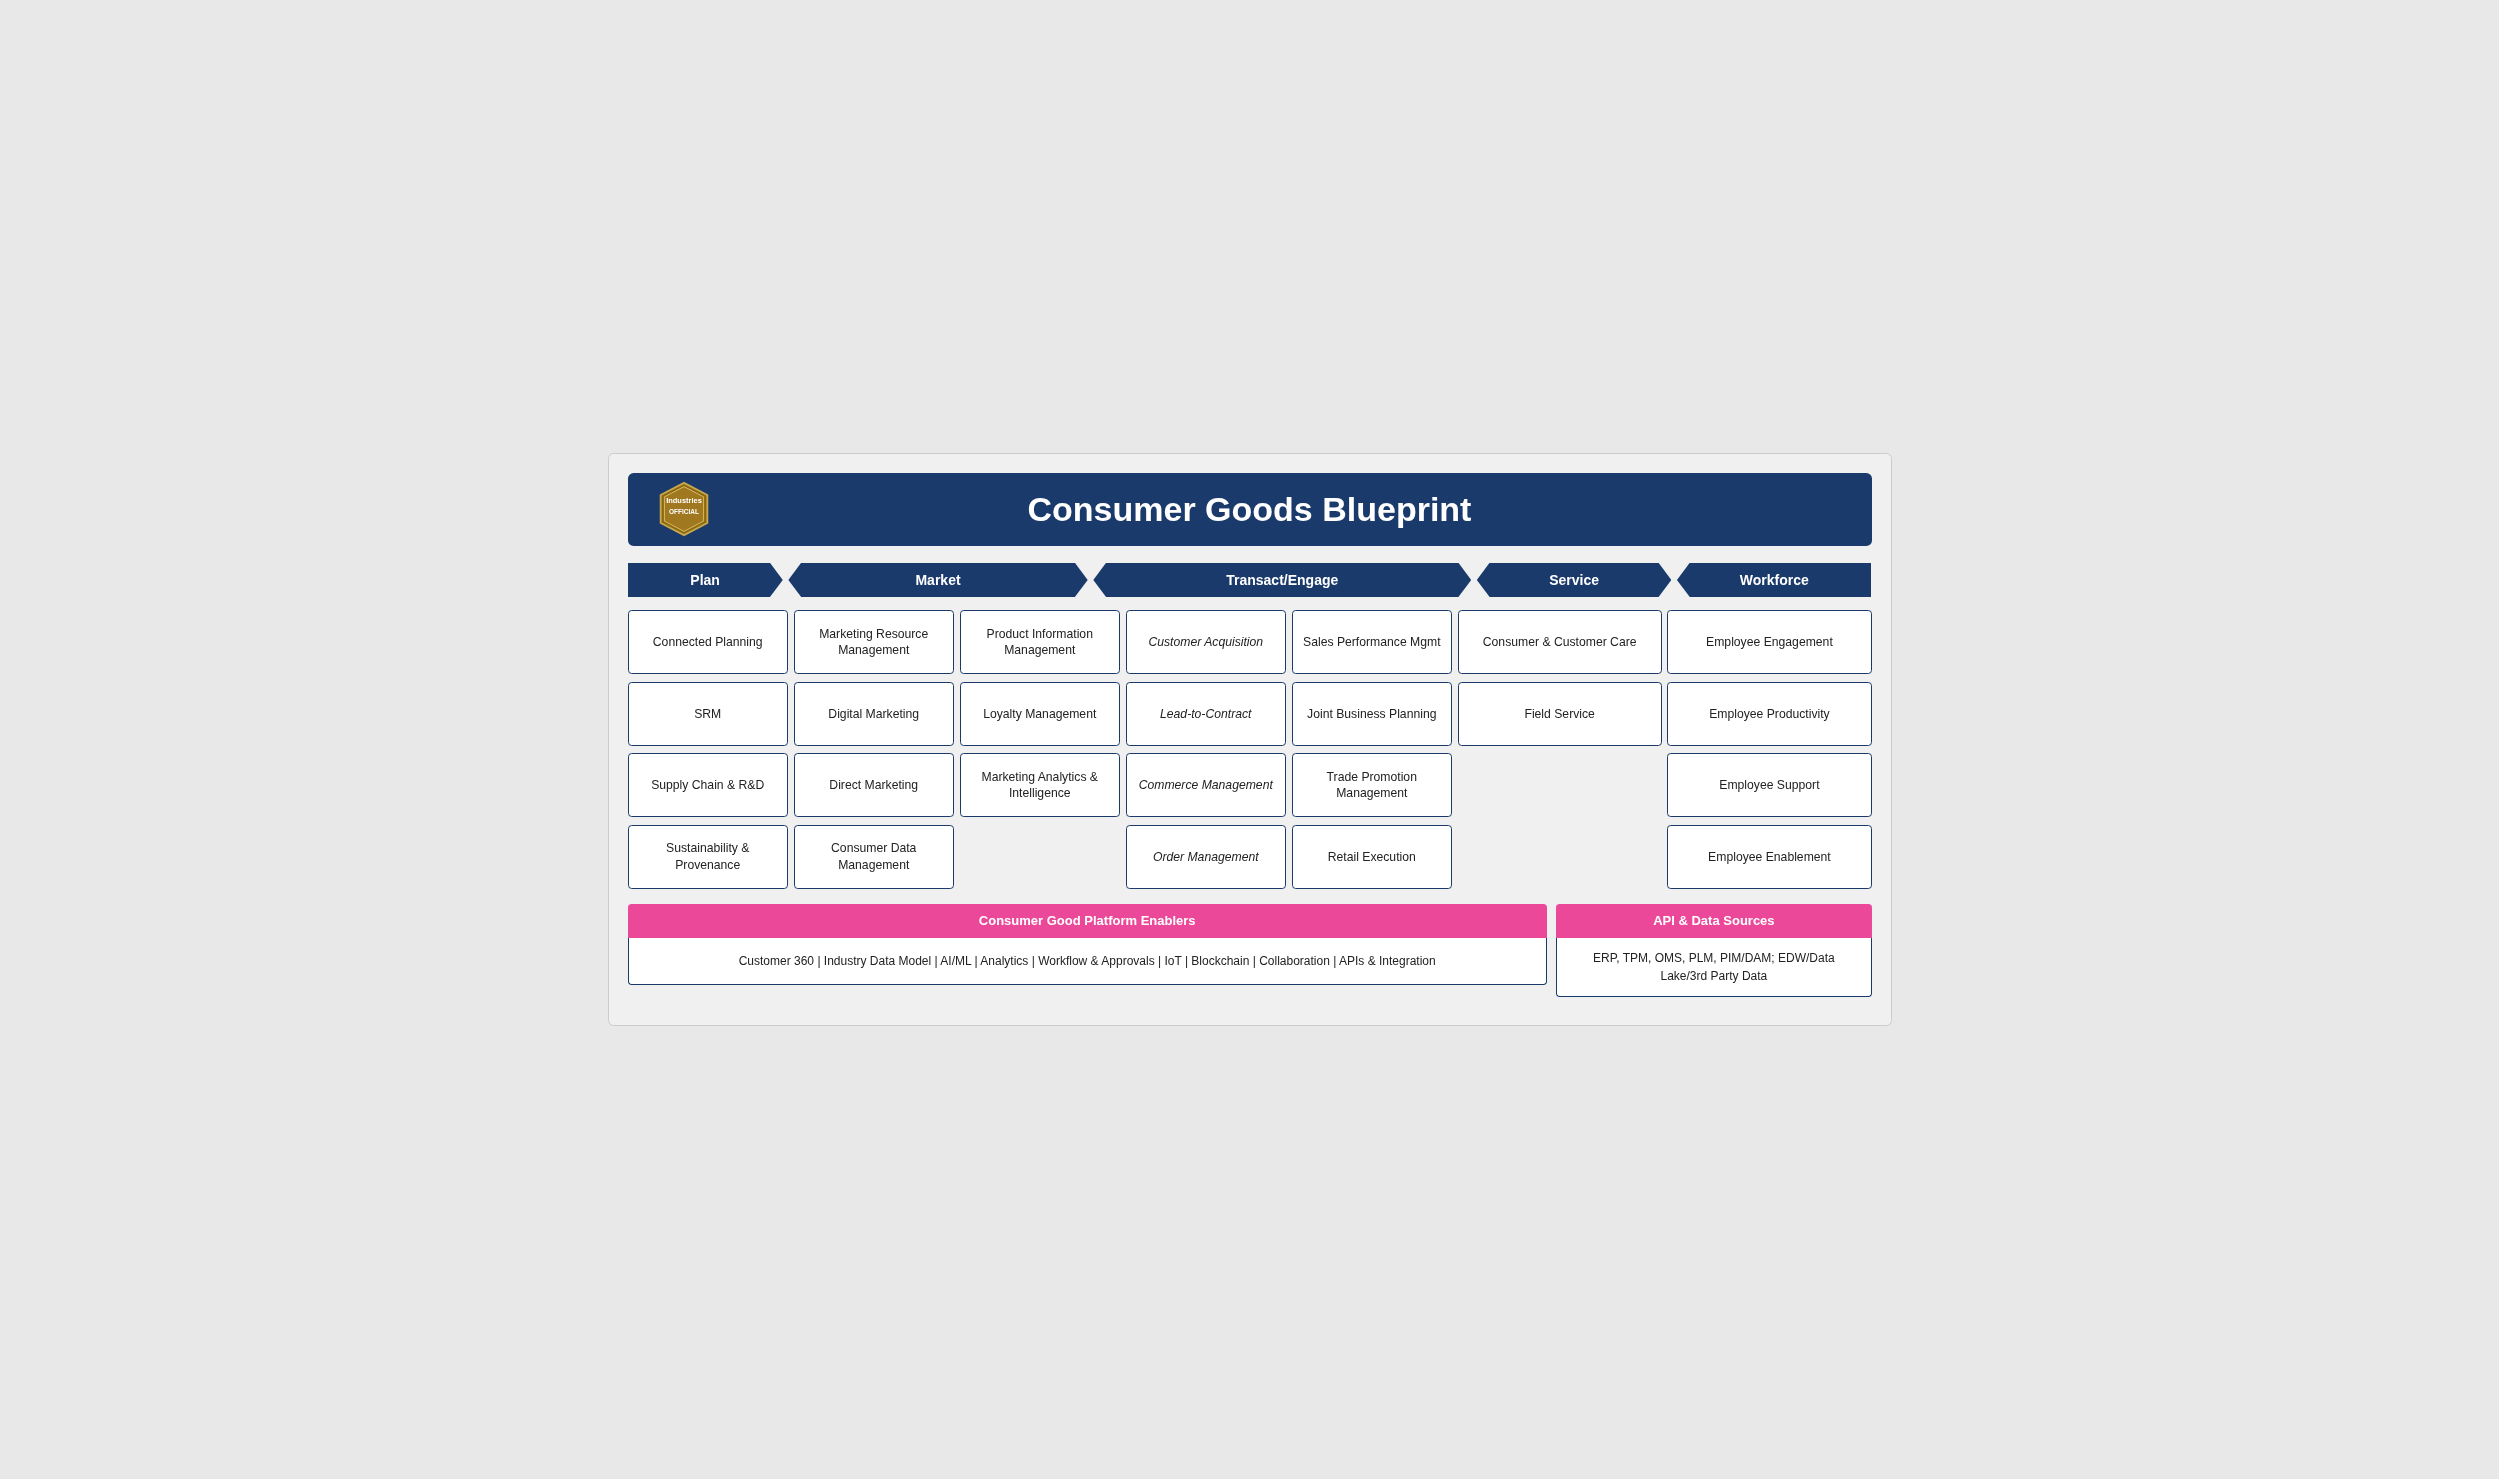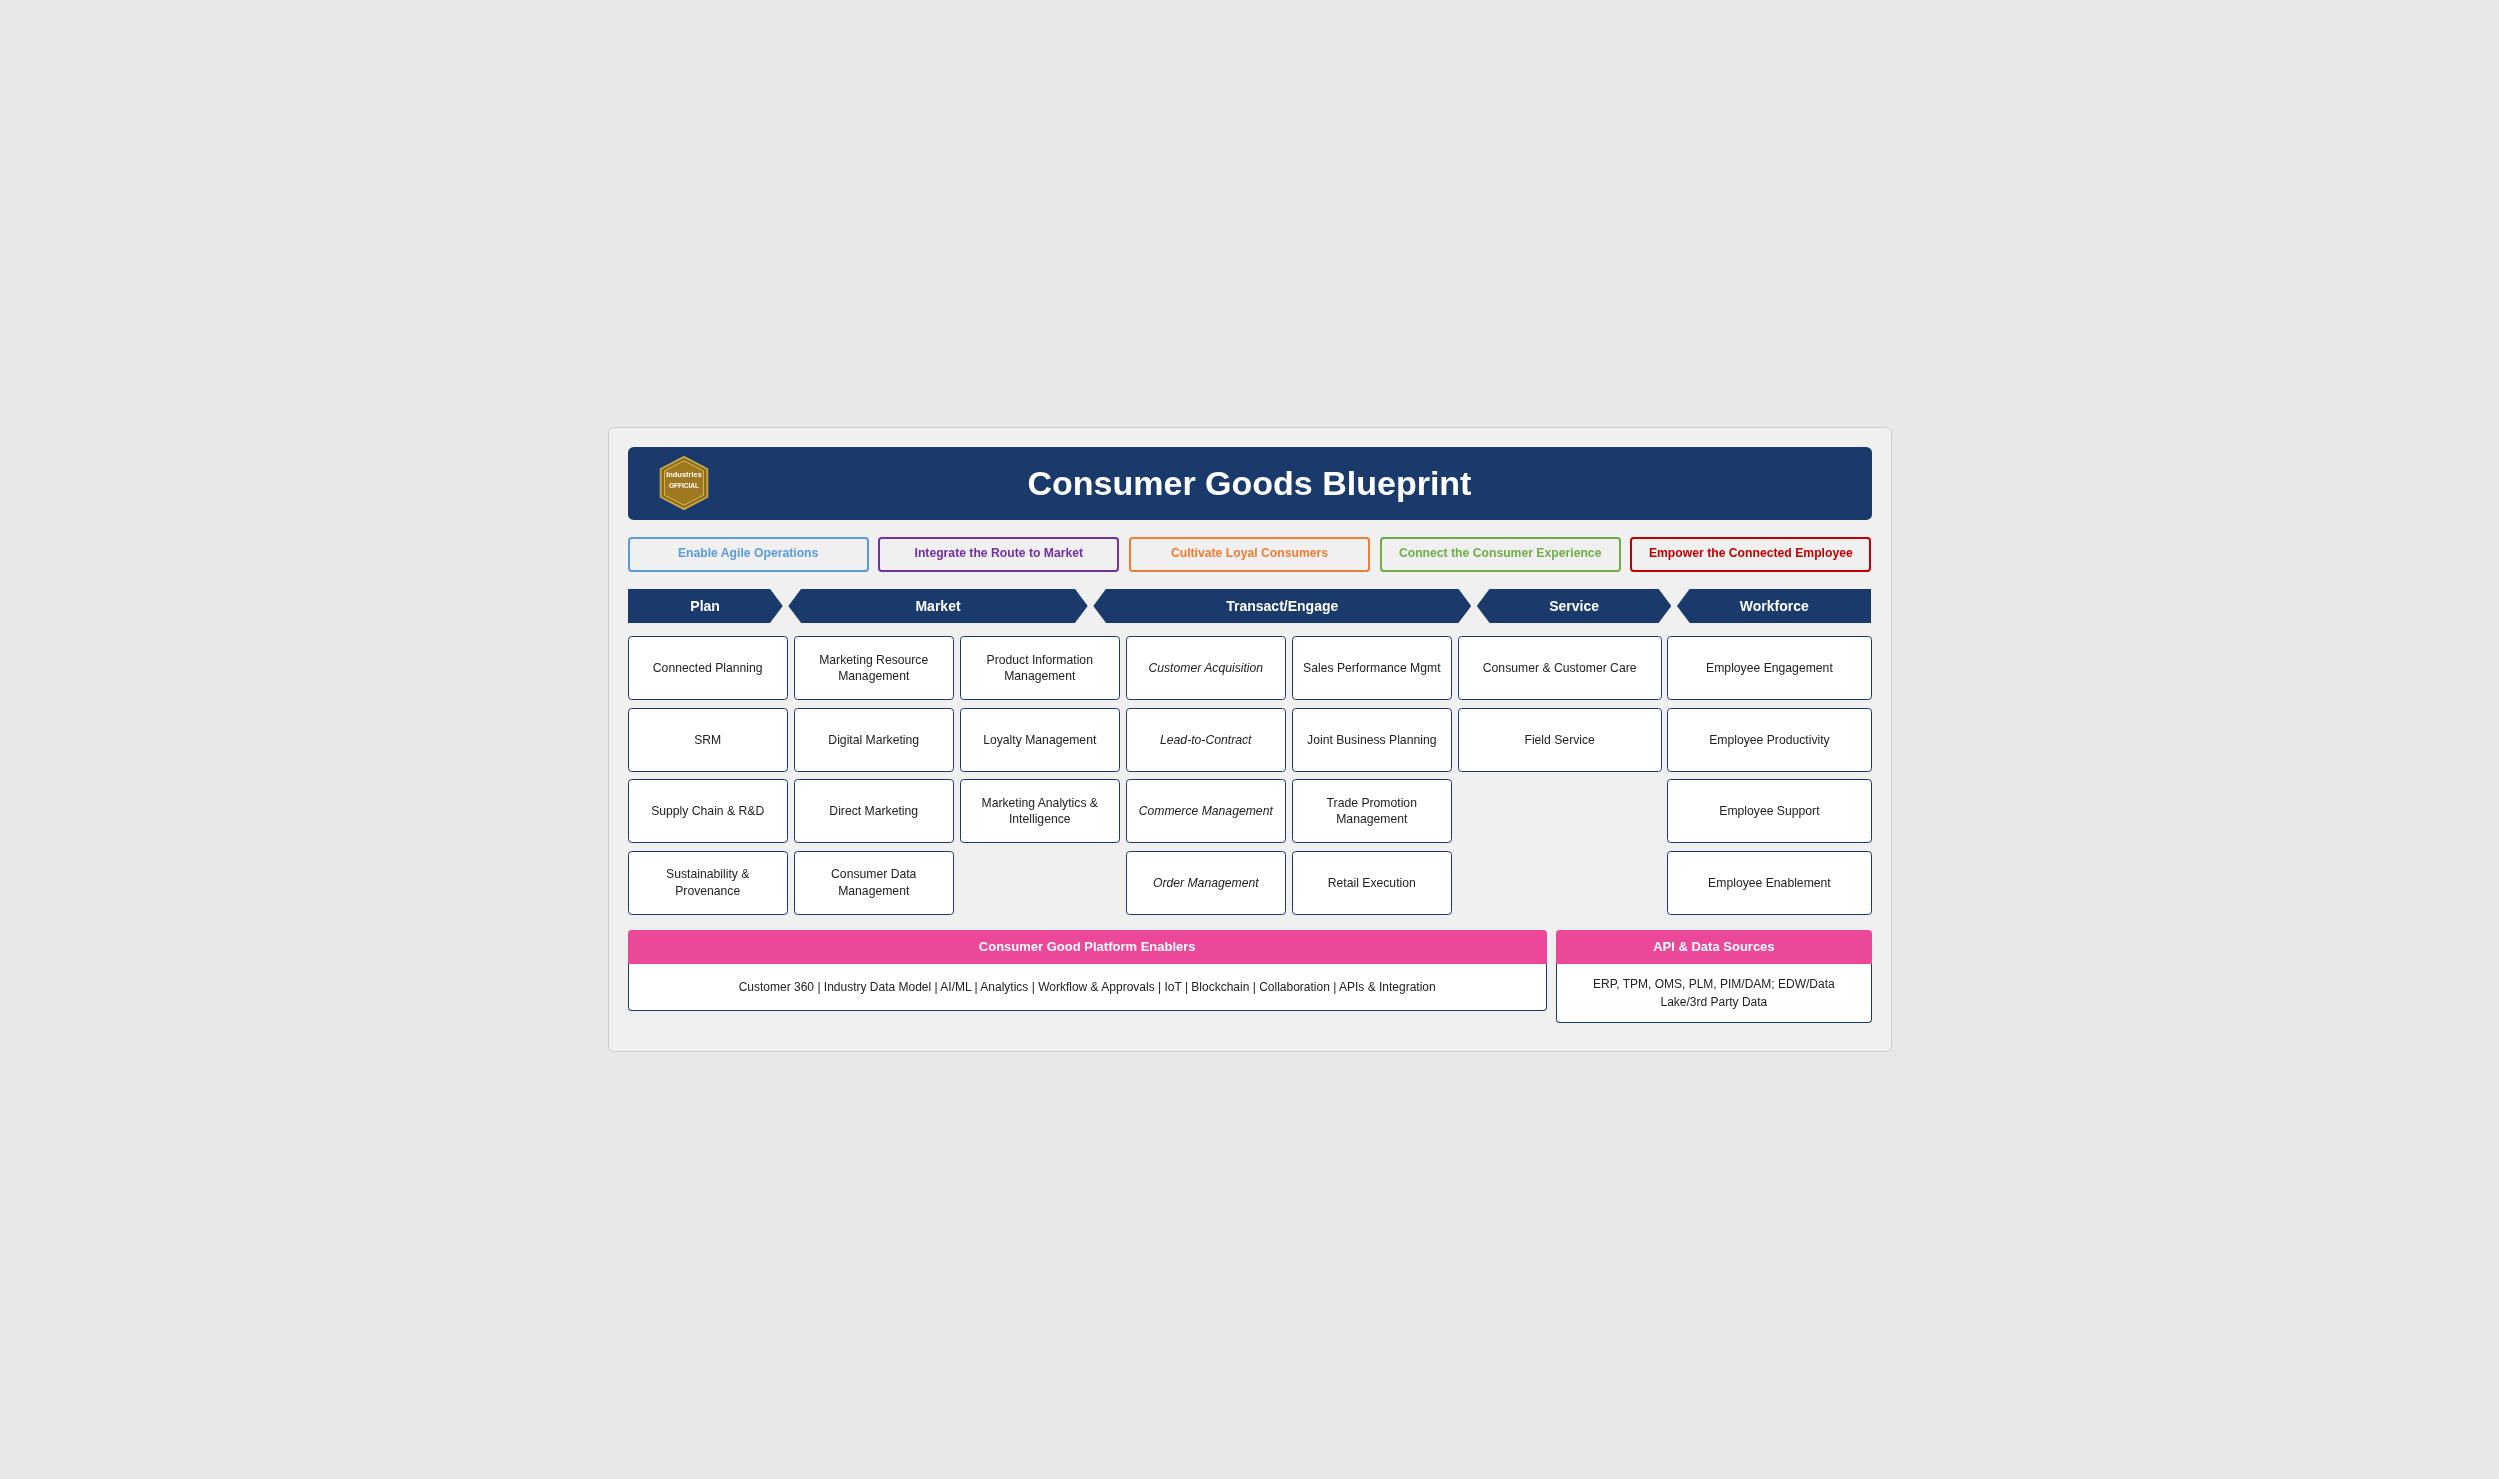--- a/index.html
+++ b/index.html
@@ -187,27 +187,20 @@
       <svg class="badge-shape" viewBox="0 0 60 60" xmlns="http://www.w3.org/2000/svg">
         <polygon points="30,2 55,15 55,45 30,58 5,45 5,15" fill="#8B6914" stroke="#c8a84b" stroke-width="2"></polygon>
         <polygon points="30,6 51,17 51,43 30,54 9,43 9,17" fill="#a07820" stroke="#e0c060" stroke-width="1"></polygon>
         <text x="30" y="24" text-anchor="middle" fill="white" font-size="8" font-weight="bold">Industries</text>
         <text x="30" y="35" text-anchor="middle" fill="white" font-size="7" font-weight="bold">OFFICIAL</text>
       </svg>
     </div>
     <h1 class="header-title">Consumer Goods Blueprint</h1>
   </div>
 
-  <div class="strategy-row">
-    <div class="strategy-banner s1">Enable Agile Operations</div>
-    <div class="strategy-banner s2">Integrate the Route to Market</div>
-    <div class="strategy-banner s3">Cultivate Loyal Consumers</div>
-    <div class="strategy-banner s4">Connect the Consumer Experience</div>
-    <div class="strategy-banner s5">Empower the Connected Employee</div>
-  </div>
 
   <div class="phase-row">
     <div class="phase-header ph-plan first">
       <span>Plan</span>
     </div>
     <div class="phase-header ph-market not-first">
       <span>Market</span>
     </div>
     <div class="phase-header ph-transact not-first">
       <span>Transact/Engage</span>

